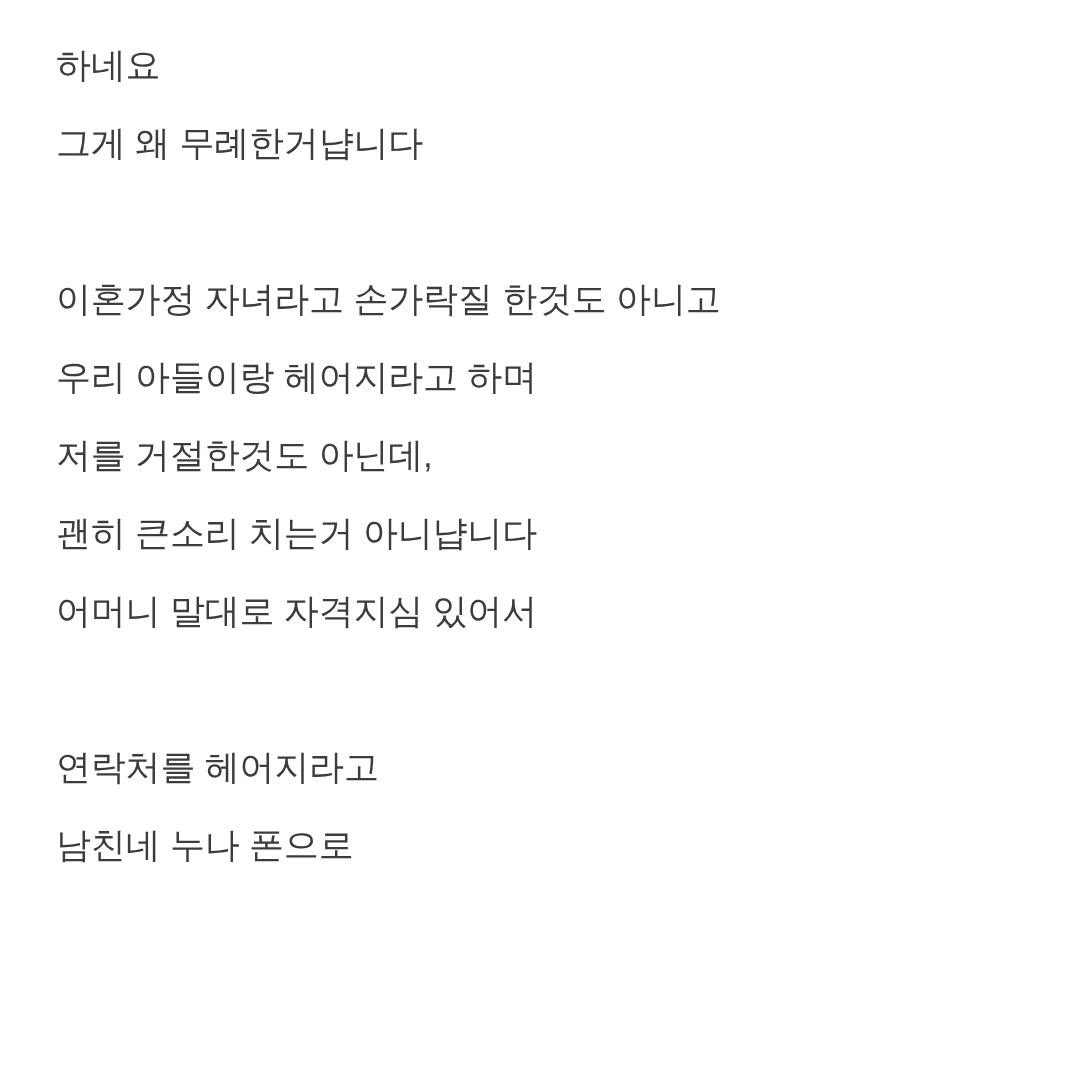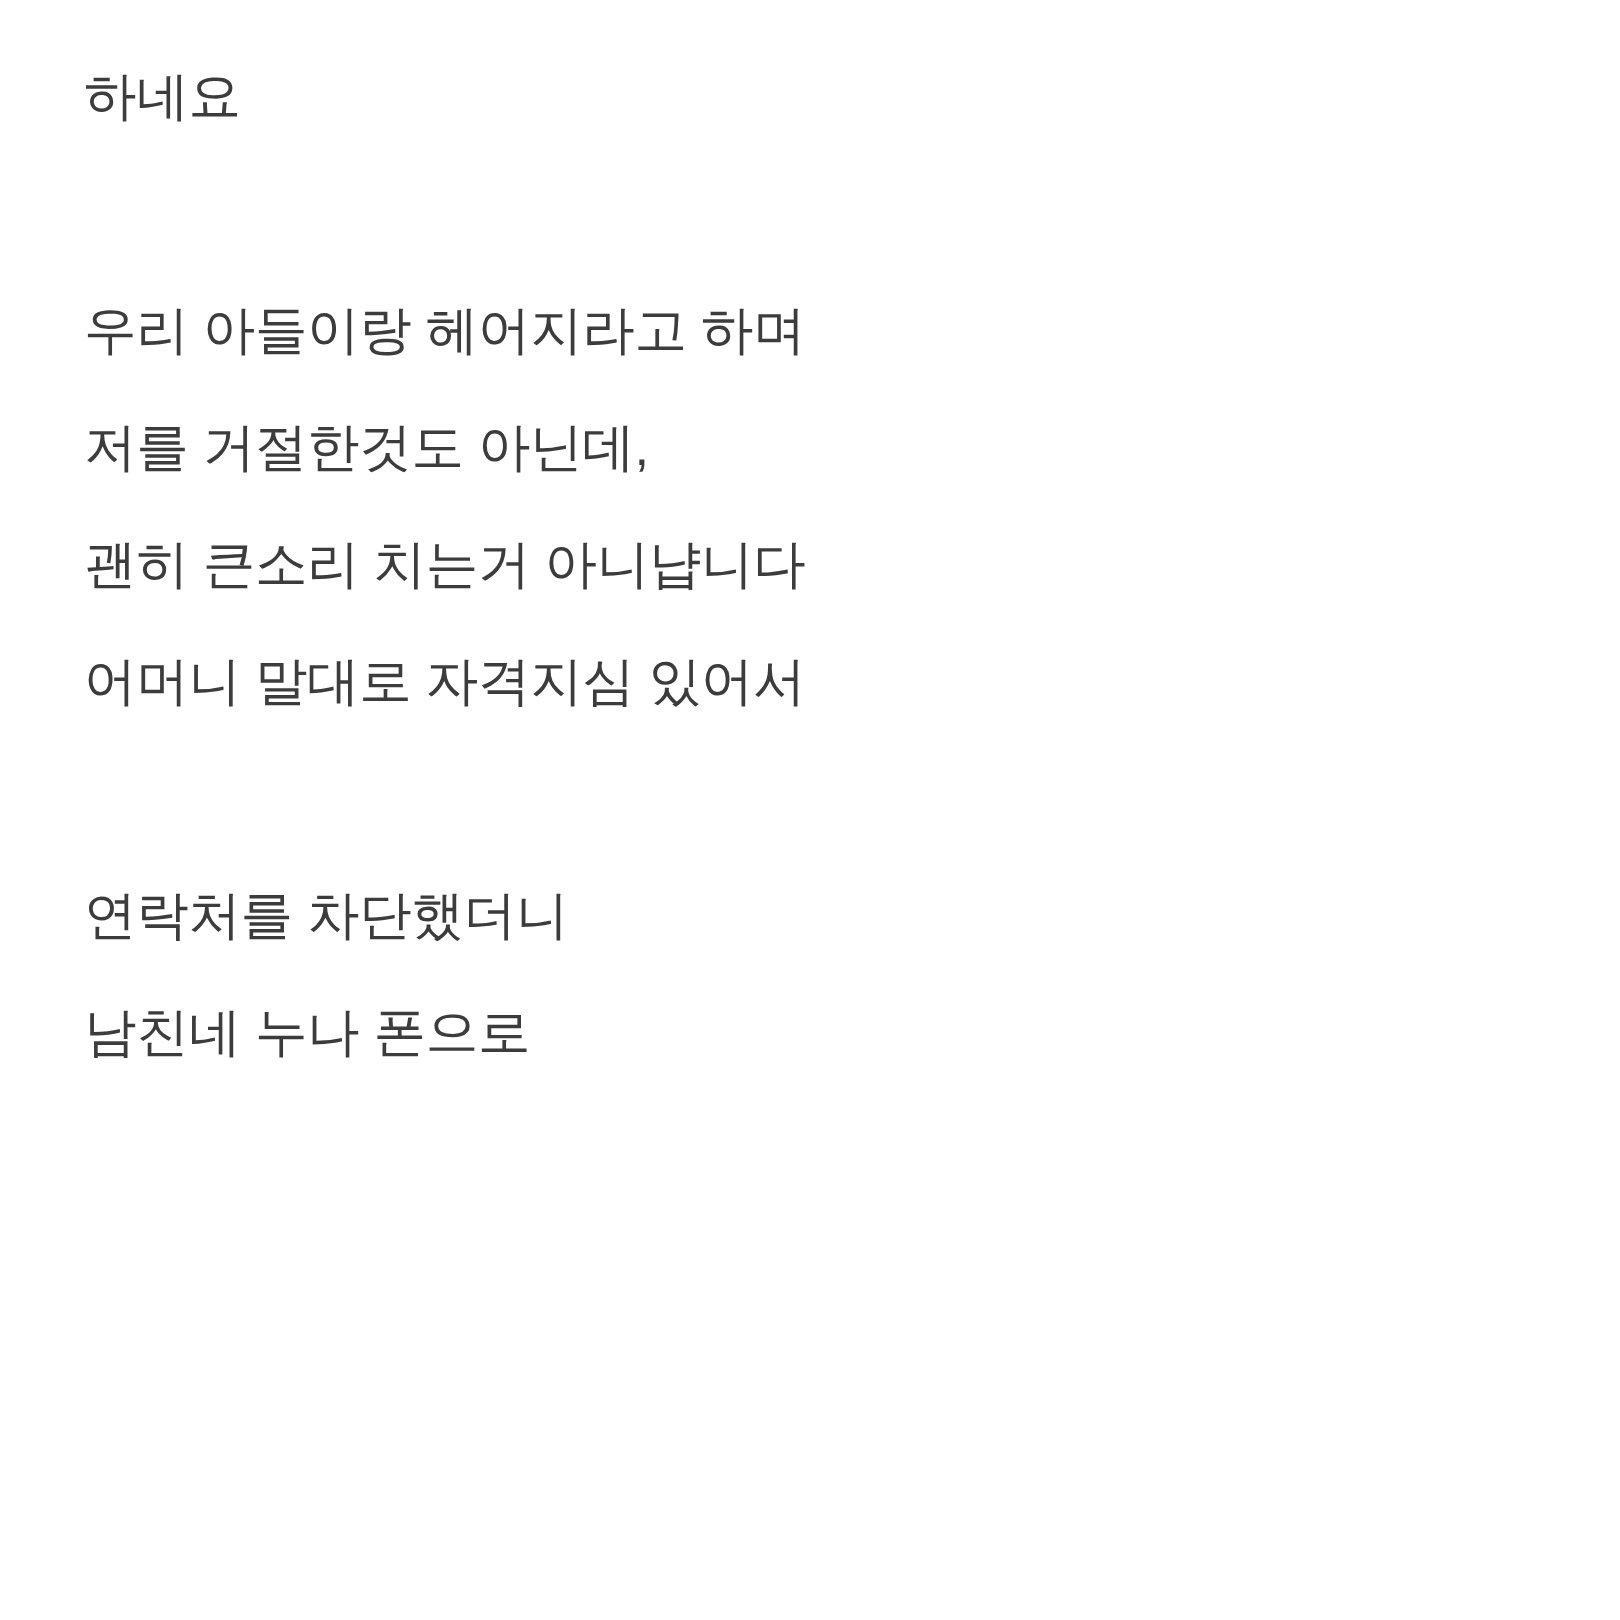--- a/index.html
+++ b/index.html
@@ -35,22 +35,24 @@
   .line.blank {
     color: transparent;
   }
 </style>
 </head>
 <body>
 
 <div class="page">
   <div class="text-block">
     <div class="line">하네요</div>
+    <div class="line">그게 왜 무례한거냡니다</div>
     <div class="line blank"> </div>
+    <div class="line">이혼가정 자녀라고 손가락질 한것도 아니고</div>
     <div class="line">우리 아들이랑 헤어지라고 하며</div>
     <div class="line">저를 거절한것도 아닌데,</div>
     <div class="line">괜히 큰소리 치는거 아니냡니다</div>
     <div class="line">어머니 말대로 자격지심 있어서</div>
     <div class="line blank"> </div>
-    <div class="line">연락처를 차단했더니</div>
+    <div class="line">연락처를 헤어지라고</div>
     <div class="line">남친네 누나 폰으로</div>
   </div>
 </div>
 
 </body></html>

